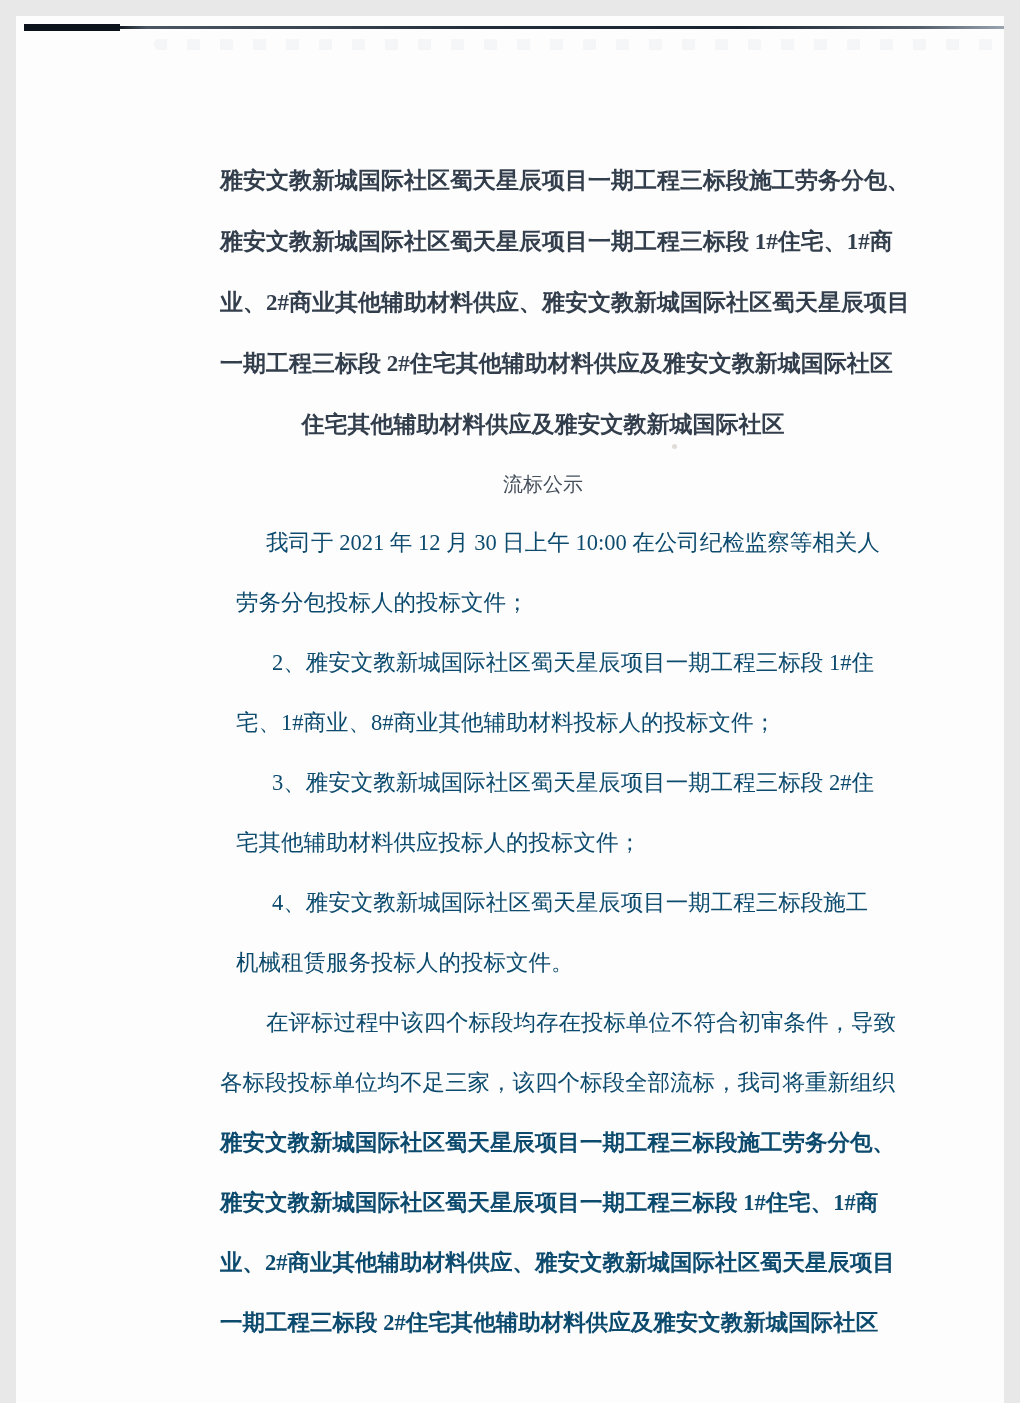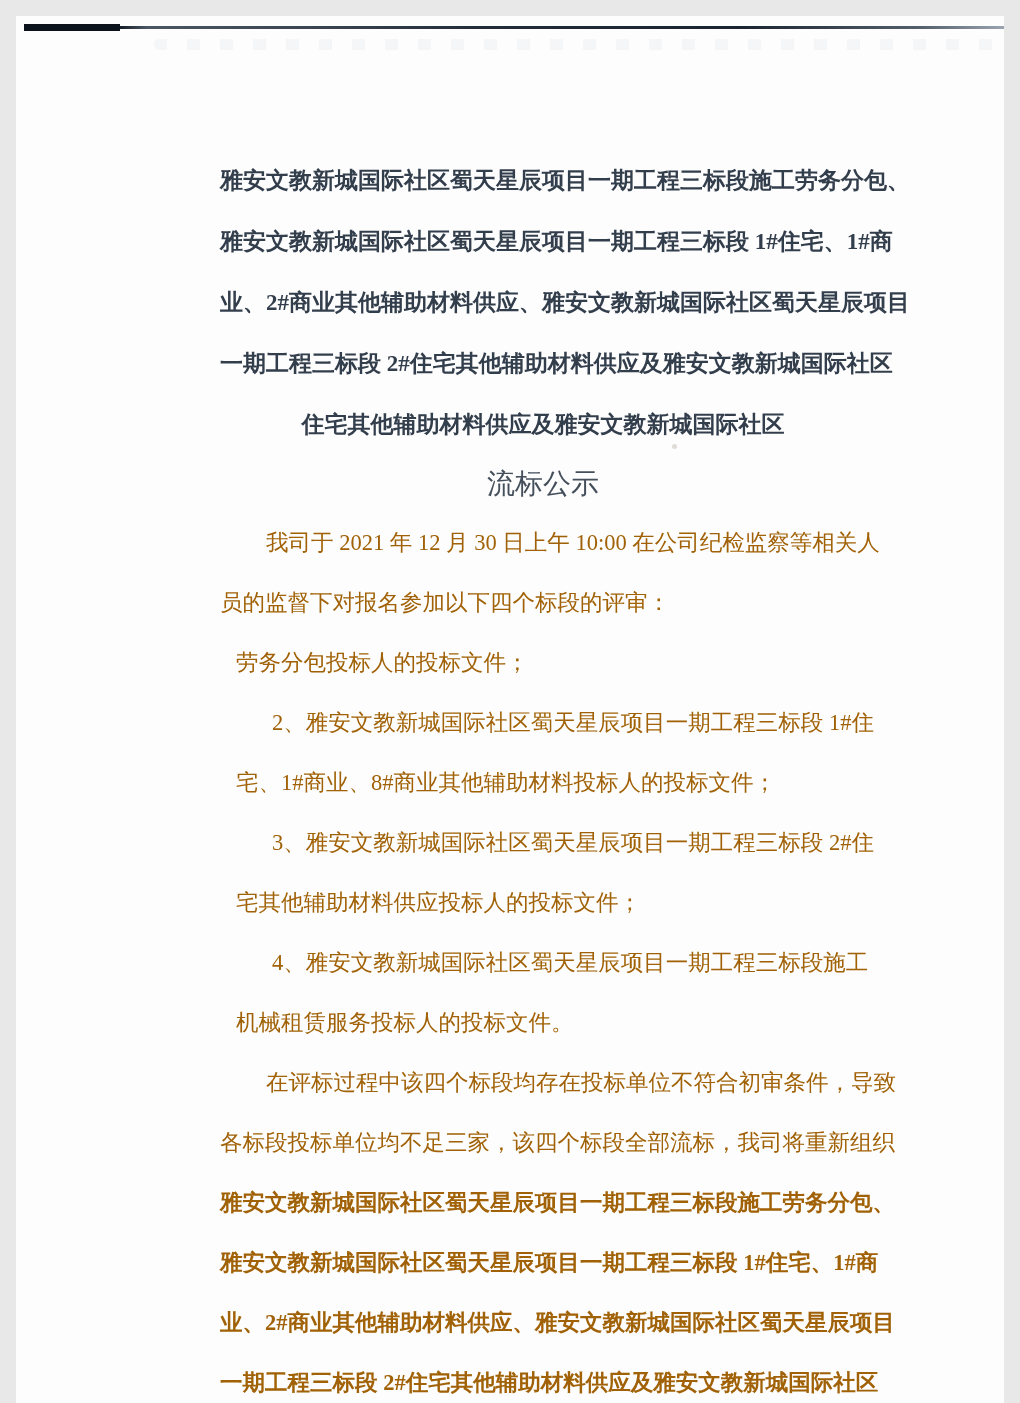--- a/index.html
+++ b/index.html
@@ -37,26 +37,26 @@
 
   .title .ln {
     height:53px; line-height:53px;
     text-align:center; white-space:nowrap;
     font-weight:bold; font-size:23px;
     color:#333e4c;
   }
   .subtitle {
     height:50px; line-height:50px;
     text-align:center;
-    font-size:28px; font-weight:normal;
+    font-size:20px; font-weight:normal;
     color:#454f5b; white-space:nowrap;
   }
   .body .ln {
     height:52px; line-height:52px;
-    font-size:22.5px; color:#a16207;
+    font-size:22.5px; color:#0c4a6e;
     white-space:nowrap;
   }
   .ind-first { padding-left:46px; }
   .ind-item  { padding-left:52px; }
   .ind-cont  { padding-left:16px; }
   .bold      { font-weight:bold; color:#2e3947; }
 </style>
 </head>
 <body>
 
@@ -76,21 +76,20 @@
       <div class="ln">雅安文教新城国际社区蜀天星辰项目一期工程三标段 1#住宅、1#商</div>
       <div class="ln">业、2#商业其他辅助材料供应、雅安文教新城国际社区蜀天星辰项目</div>
       <div class="ln">一期工程三标段 2#住宅其他辅助材料供应及雅安文教新城国际社区</div>
       <div class="ln">住宅其他辅助材料供应及雅安文教新城国际社区</div>
     </div>
 
     <div class="subtitle">流标公示</div>
 
     <div class="body">
       <div class="ln ind-first">我司于 2021 年 12 月 30 日上午 10:00 在公司纪检监察等相关人</div>
-      <div class="ln">员的监督下对报名参加以下四个标段的评审：</div>
       <div class="ln ind-cont">劳务分包投标人的投标文件；</div>
       <div class="ln ind-item">2、雅安文教新城国际社区蜀天星辰项目一期工程三标段 1#住</div>
       <div class="ln ind-cont">宅、1#商业、8#商业其他辅助材料投标人的投标文件；</div>
       <div class="ln ind-item">3、雅安文教新城国际社区蜀天星辰项目一期工程三标段 2#住</div>
       <div class="ln ind-cont">宅其他辅助材料供应投标人的投标文件；</div>
       <div class="ln ind-item">4、雅安文教新城国际社区蜀天星辰项目一期工程三标段施工</div>
       <div class="ln ind-cont">机械租赁服务投标人的投标文件。</div>
       <div class="ln ind-first">在评标过程中该四个标段均存在投标单位不符合初审条件，导致</div>
       <div class="ln">各标段投标单位均不足三家，该四个标段全部流标，我司将重新组织</div>
       <div class="ln bold">雅安文教新城国际社区蜀天星辰项目一期工程三标段施工劳务分包、</div>

